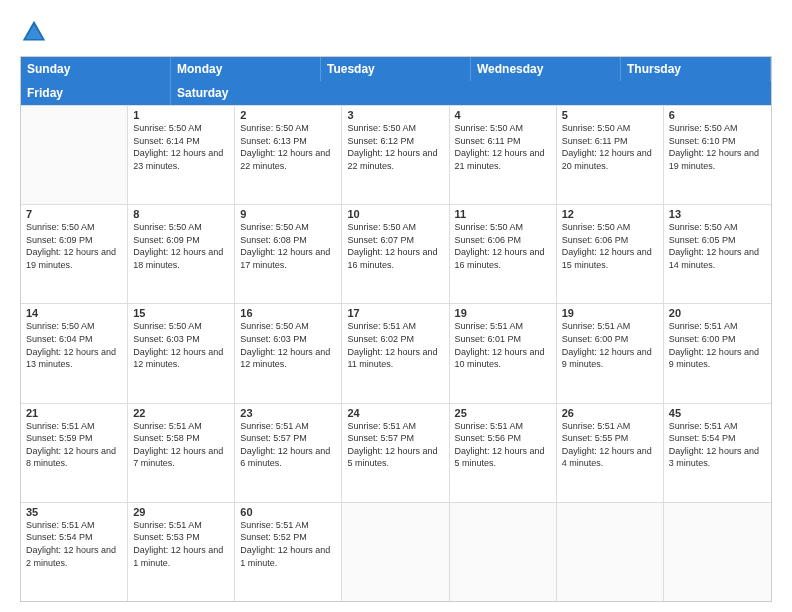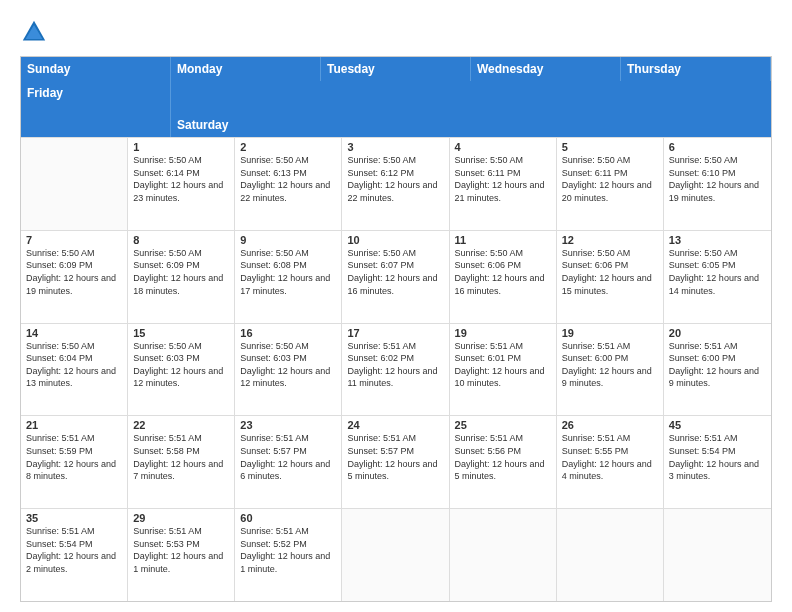--- a/index.html
+++ b/index.html
@@ -66,21 +66,21 @@
       background: #2d7dd2;
     }
     .cal-header-cell {
       color: #fff;
       font-weight: bold;
       font-size: 12px;
       padding: 5px 6px;
       border-right: 1px solid #5599dd;
       text-align: left;
     }
-    .cal-header-cell:last-child { border-right: none; margin-top: 32px; }
+    .cal-header-cell:last-child { border-right: none; }
     .cal-body {
       flex: 1;
       display: flex;
       flex-direction: column;
     }
     .cal-row {
       display: grid;
       grid-template-columns: repeat(7, 1fr);
       flex: 1;
       border-top: 1px solid #ddd;

